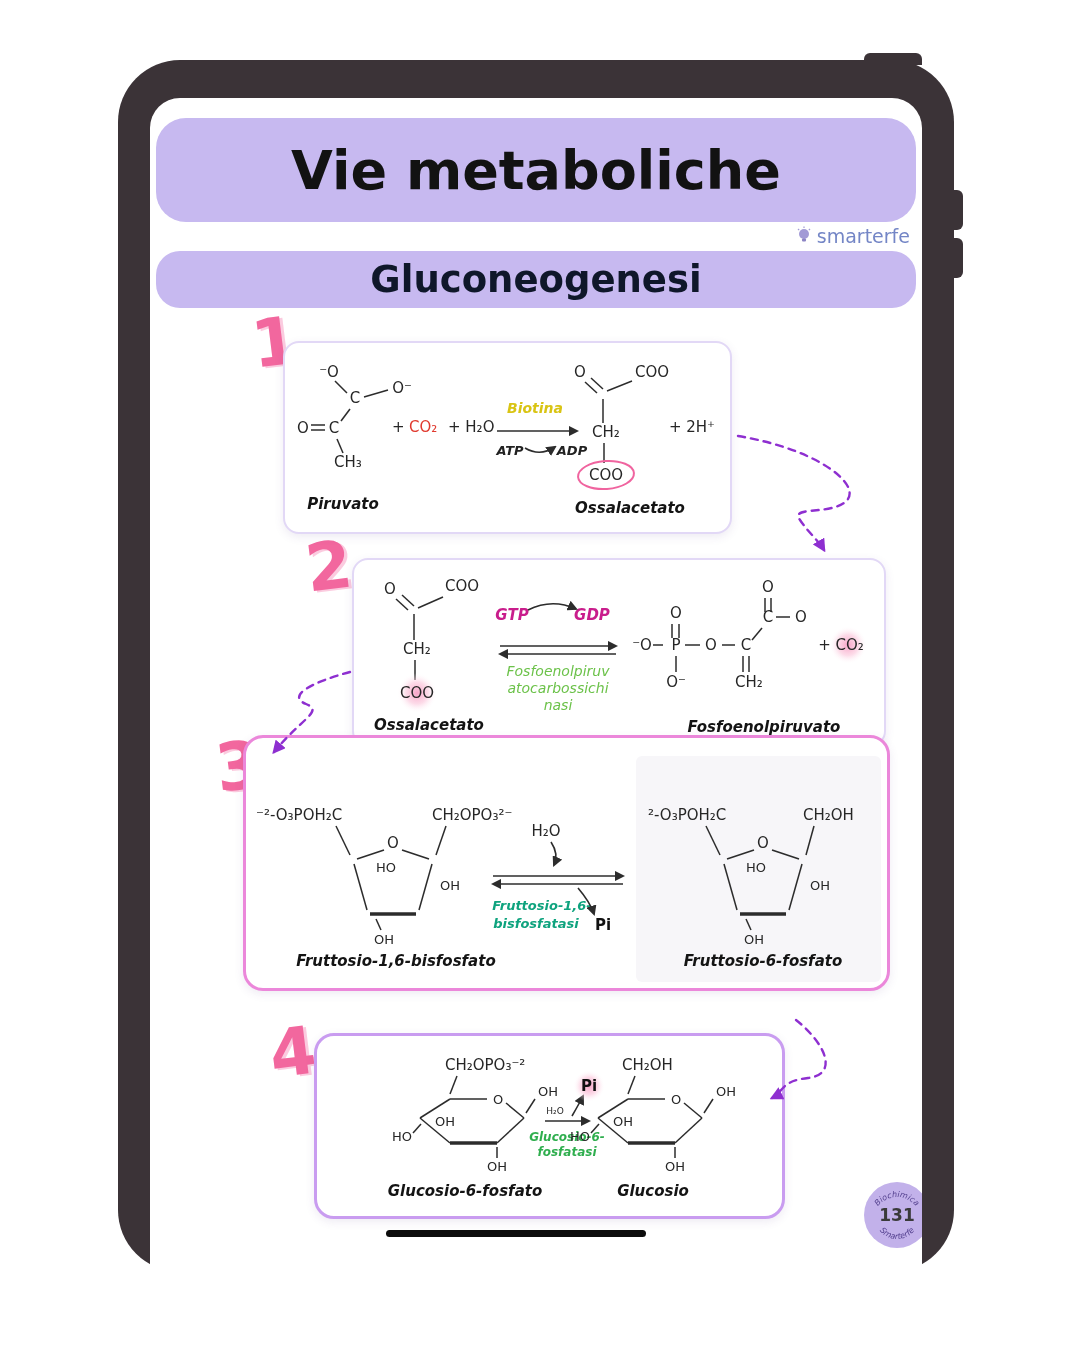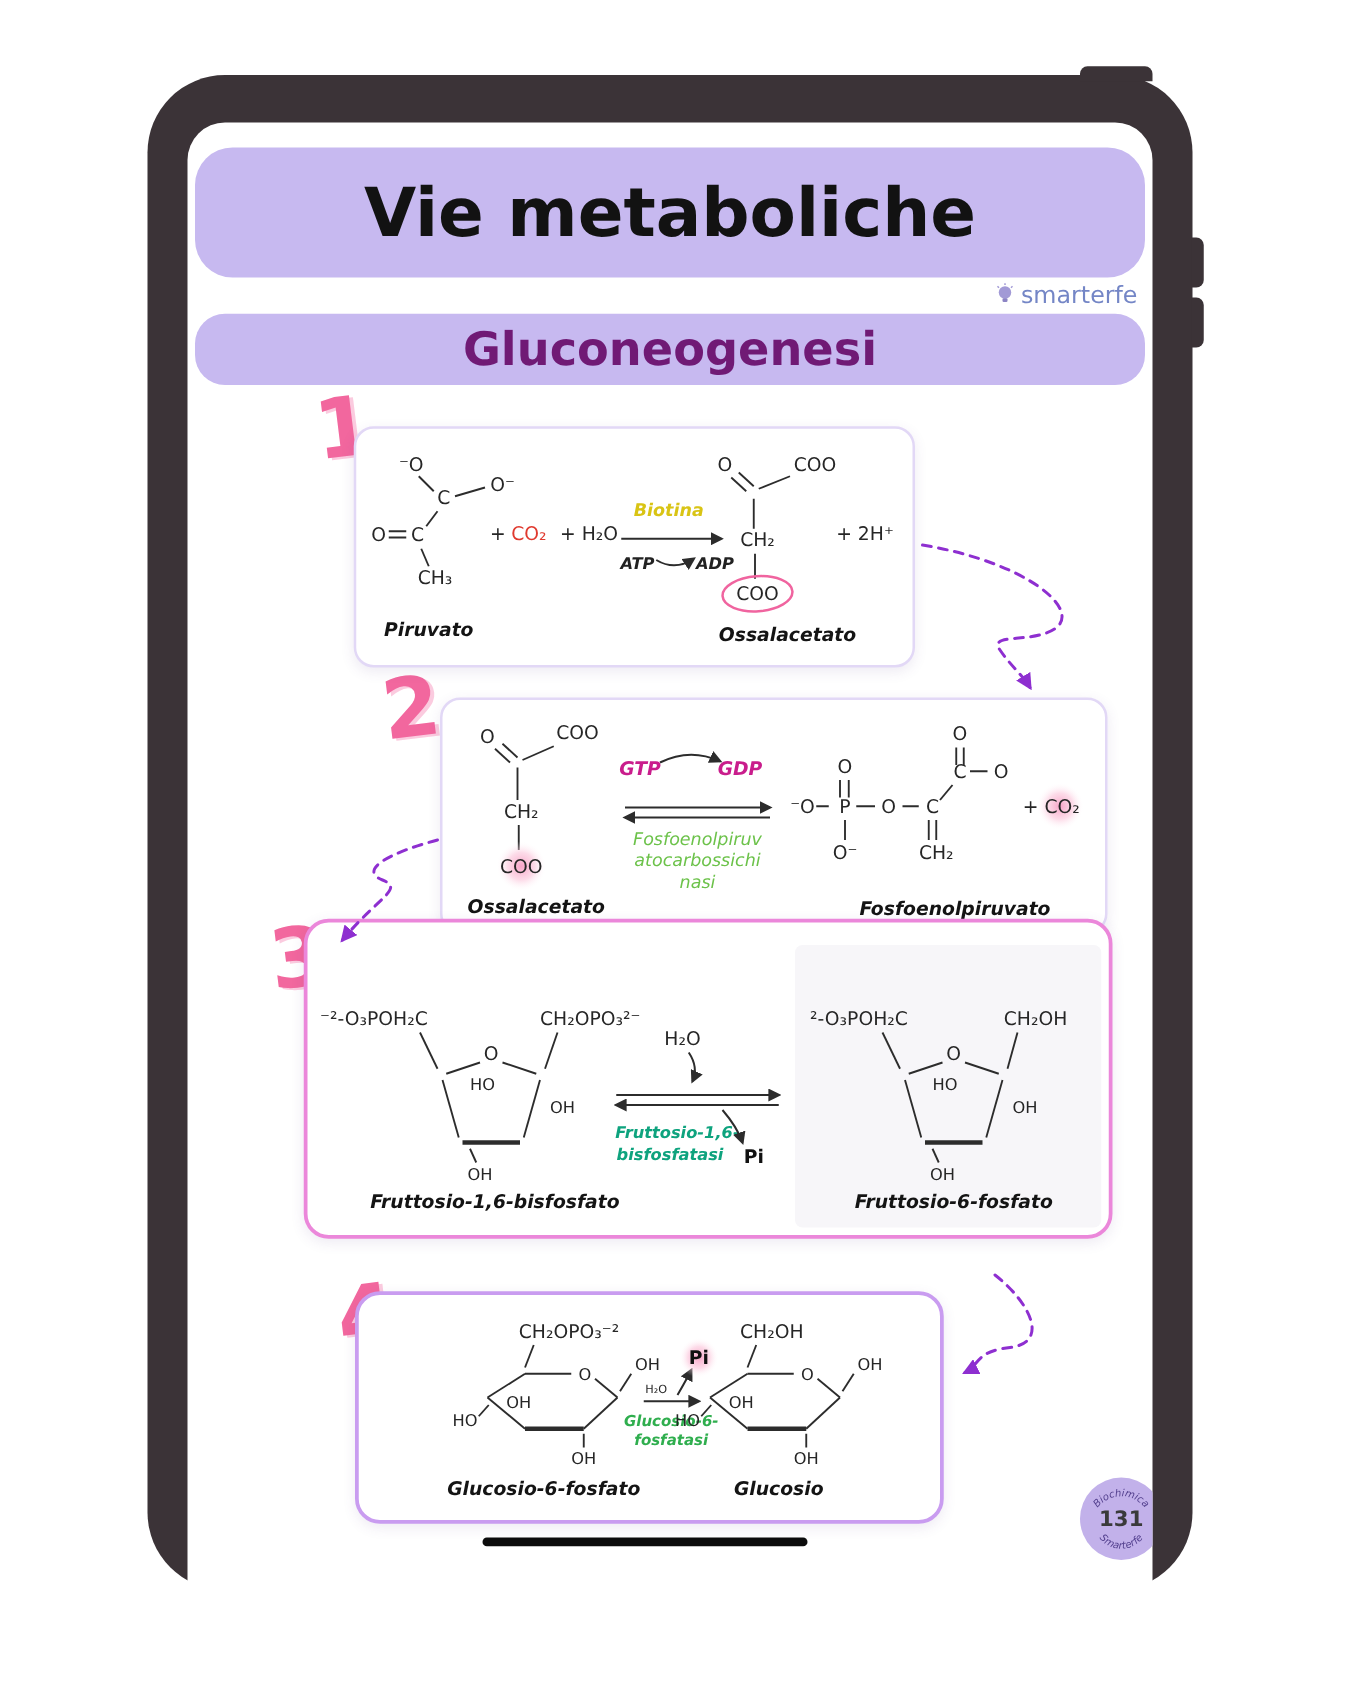--- a/index.html
+++ b/index.html
@@ -12,29 +12,29 @@
   .btn-power{top:-7px;right:32px;width:58px;height:12px;border-radius:6px 6px 0 0}
   .btn-vol-up{right:-9px;top:130px;width:10px;height:40px;border-radius:0 6px 6px 0}
   .btn-vol-down{right:-9px;top:178px;width:10px;height:40px;border-radius:0 6px 6px 0}
   .screen{position:absolute;left:32px;top:38px;width:772px;height:1276px;background:#ffffff;border-radius:30px;overflow:hidden}
 
   
   .banner{position:absolute;left:6px;width:760px;background:#c7b9f0;display:flex;align-items:center;justify-content:center}
   .banner-title{top:20px;height:104px;border-radius:30px}
   .banner-subtitle{top:153px;height:57px;border-radius:24px}
   .title-text{font-size:54px;font-weight:800;color:#121212;letter-spacing:0}
-  .subtitle-text{font-size:37px;font-weight:800;color:#701a75}
+  .subtitle-text{font-size:37px;font-weight:800;color:#0f172a}
   .brand{position:absolute;top:126px;right:12px;height:24px;display:flex;align-items:center;gap:5px;color:#7486c6;font-size:19px;font-weight:500}
 
   
   .stepbox{position:absolute;background:#fff;border-radius:16px;box-shadow:0 3px 10px rgba(90,60,140,.10)}
   .box1{left:133px;top:243px;width:445px;height:189px;border:2px solid #e2d8f6}
   .box2{left:202px;top:460px;width:530px;height:185px;border:2px solid #e2d8f6}
   .box3{left:93px;top:637px;width:641px;height:250px;border:3px solid #eb87da;border-radius:20px}
-  .box4{left:134px;top:935px;width:465px;height:180px;border:3px solid #c99cf0;border-radius:20px}
+  .box4{left:164px;top:935px;width:465px;height:180px;border:3px solid #c99cf0;border-radius:20px}
   .stepbox svg{position:absolute;left:0;top:0;width:100%;height:100%}
 
   .step-number{position:absolute;font-size:66px;font-weight:800;color:#f2679e;transform:rotate(-7deg);
     text-shadow:3px 2px 0 rgba(247,160,196,.55);line-height:1}
   .num1{left:102px;top:212px}
   .num2{left:156px;top:436px}
   .num3{left:66px;top:636px}
   .num4{left:120px;top:922px}
 
   .flow-arrows{position:absolute;left:0;top:0;width:772px;height:1140px;pointer-events:none}

